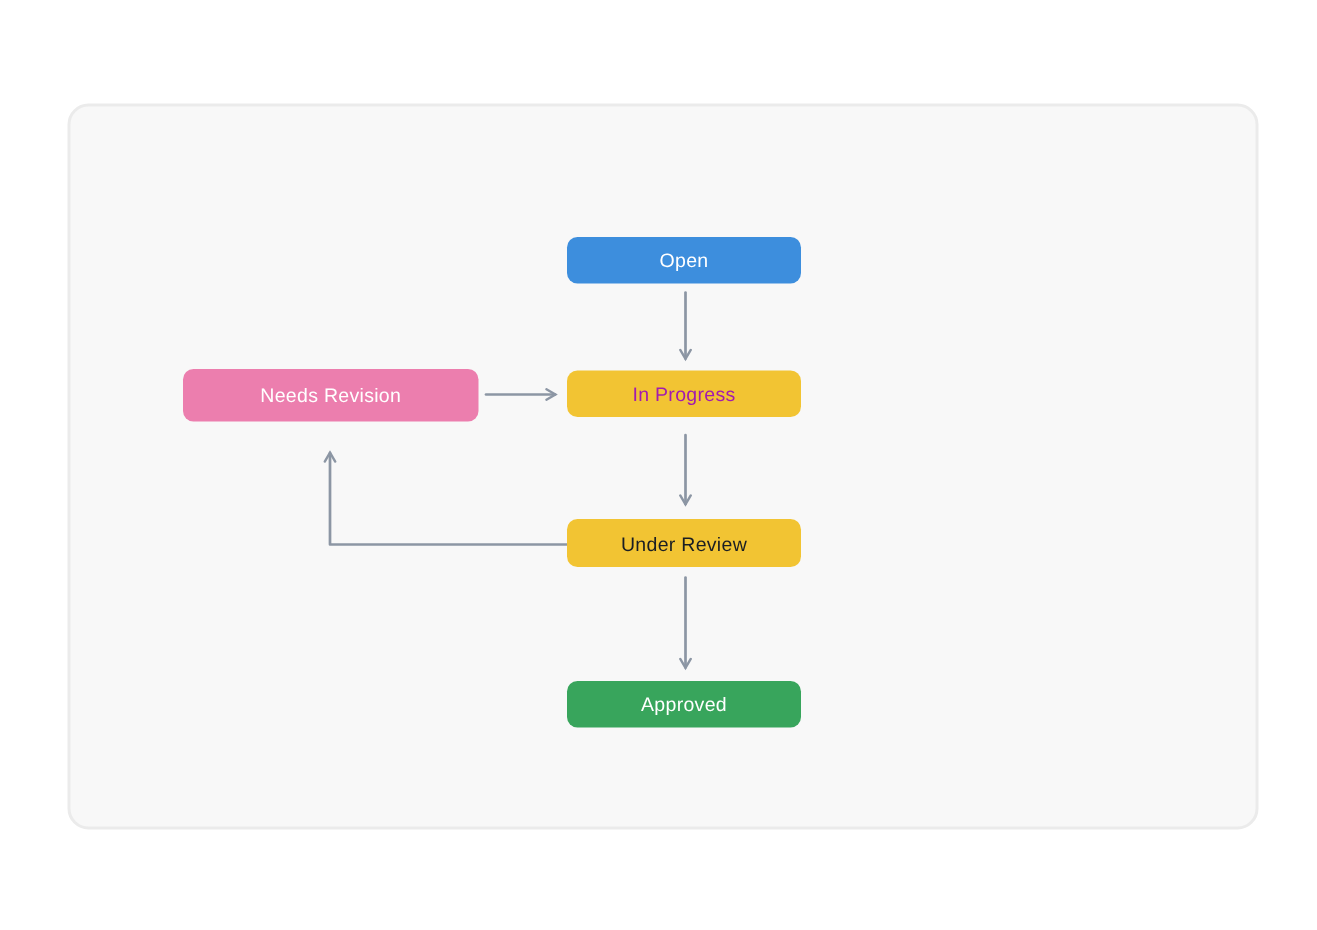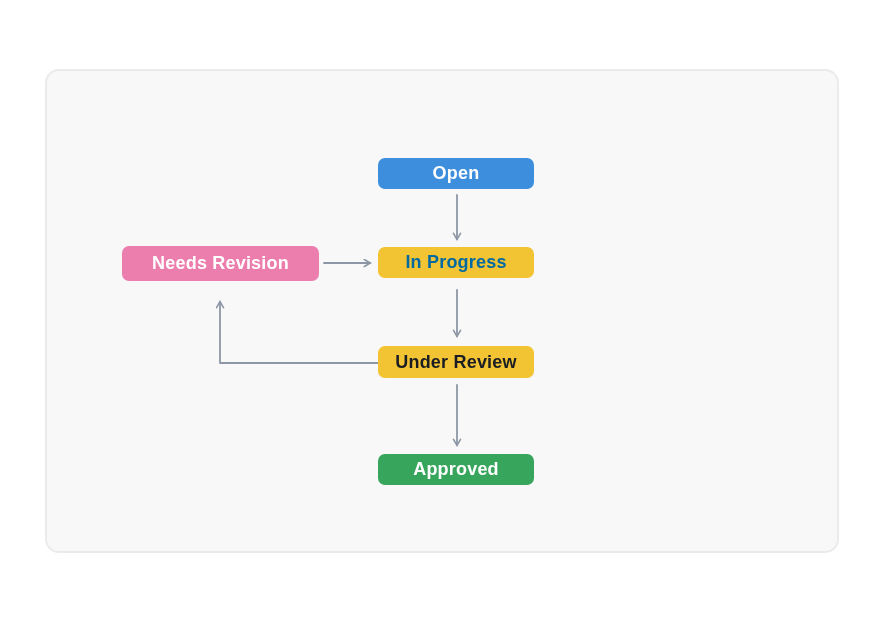--- a/index.html
+++ b/index.html
@@ -33,22 +33,22 @@
     width: 790px;
     height: 480px;
     pointer-events: none;
   }
   .node {
     position: absolute;
     display: flex;
     align-items: center;
     justify-content: center;
     border-radius: 7px;
-    font-size: 18px;
-    font-weight: bold;
+    font-size: 13px;
+    font-weight: normal;
     letter-spacing: 0.2px;
     box-sizing: border-box;
     user-select: none;
   }
   .node-open          { left: 331px; top:  87px; width: 156px; height: 31px; }
   .node-in-progress   { left: 331px; top: 176px; width: 156px; height: 31px; }
   .node-needs-revision{ left:  75px; top: 175px; width: 197px; height: 35px; }
   .node-under-review  { left: 331px; top: 275px; width: 156px; height: 32px; }
   .node-approved      { left: 331px; top: 383px; width: 156px; height: 31px; }
   .edge {
@@ -74,21 +74,21 @@
       <path class="edge" d="M277,192 L323,192" marker-end="url(#arrowhead)" stroke="#8c96a4"></path>
       <path class="edge" d="M410,219 L410,265" marker-end="url(#arrowhead)" stroke="#8c96a4"></path>
       <path class="edge" d="M331,292 L173,292 L173,231" marker-end="url(#arrowhead)" stroke="#8c96a4"></path>
       <path class="edge" d="M410,314 L410,374" marker-end="url(#arrowhead)" stroke="#8c96a4"></path>
     </svg>
 
     <div class="node node-open" style="background: rgb(61, 142, 221); color: rgb(255, 255, 255);">
       <span>Open</span>
     </div>
 
-    <div class="node node-in-progress" style="background: rgb(242, 196, 51); color: #0369a1;">
+    <div class="node node-in-progress" style="background: rgb(242, 196, 51); color: #a21caf;">
       <span>In Progress</span>
     </div>
 
     <div class="node node-needs-revision" style="background: rgb(236, 126, 174); color: rgb(255, 255, 255);">
       <span>Needs Revision</span>
     </div>
 
     <div class="node node-under-review" style="background: rgb(242, 196, 51); color: rgb(26, 30, 36);">
       <span>Under Review</span>
     </div>

